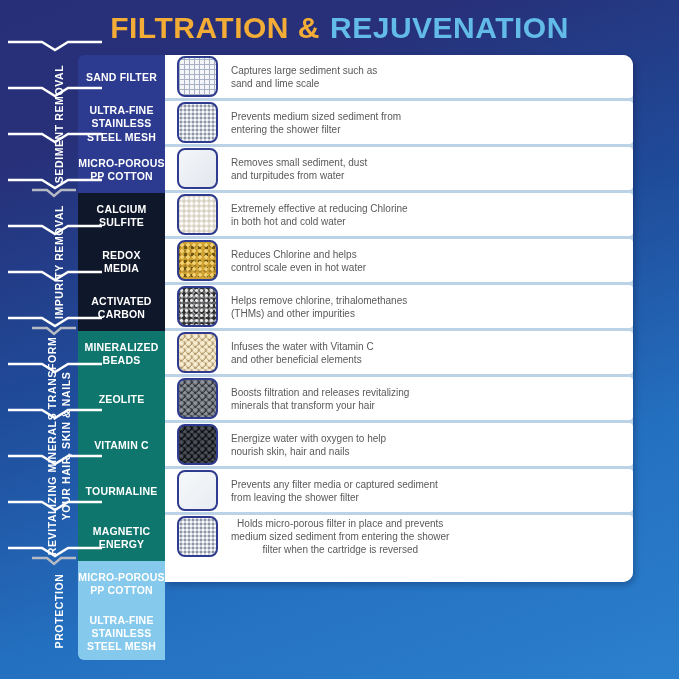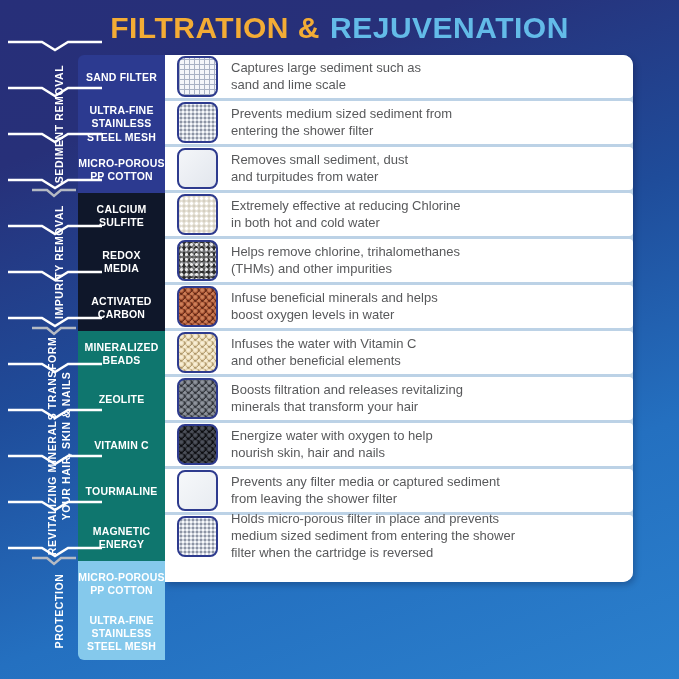--- a/index.html
+++ b/index.html
@@ -45,22 +45,22 @@
   .sec4 { background:#85c9ec; }
   .l-div { position:absolute; left:0; bottom:-6px; width:110px; height:12px; z-index:2; pointer-events:none; }
 
   
   .panel {
     flex:1; display:flex; flex-direction:column; gap:3px;
     background:#bcd2e6; border-radius:0 10px 10px 0; overflow:hidden;
     box-shadow:2px 3px 6px rgba(0,0,30,.25);
   }
   .prow { height:43px; background:#fff; display:flex; align-items:center; border-radius:0 4px 4px 0; }
-  .prow:last-child { height:67px; padding-bottom:24px; }
-  .desc { color:#58595b; font-size:13px; line-height:1.3; margin-left:13px; white-space:pre-line; }
+  .prow:last-child { height:67px; padding-bottom:24px;text-align:center; }
+  .desc { color:#58595b; font-size:10px; line-height:1.3; margin-left:13px; white-space:pre-line; }
 
   
   .tex { width:41px; height:41px; flex:none; margin-left:12px; border-radius:8px; border:2px solid #2e3b8e; }
   .tex-grid-mesh, .tex-grid-mesh2 {
     background:
       repeating-linear-gradient(0deg,#a8b1c4 0 1px,transparent 1px 5px),
       repeating-linear-gradient(90deg,#a8b1c4 0 1px,transparent 1px 5px),#f3f5f9;
   }
   .tex-steel-mesh, .tex-steel-mesh2 {
     background-image:radial-gradient(#8d94a4 1px,transparent 1.4px),radial-gradient(#f8f9fb 1px,transparent 1.4px);
@@ -233,28 +233,28 @@
       <div class="tex tex-pp-cotton"></div>
       <div class="desc">Removes small sediment, dust
 and turpitudes from water</div>
     </div>
     <div class="prow">
       <div class="tex tex-calcium-sulfite"></div>
       <div class="desc">Extremely effective at reducing Chlorine
 in both hot and cold water</div>
     </div>
     <div class="prow">
+      <div class="tex tex-redox-media"></div>
+      <div class="desc">Reduces Chlorine and helps
+control scale even in hot water</div>
+    </div>
+    <div class="prow">
       <div class="tex tex-activated-carbon"></div>
       <div class="desc">Helps remove chlorine, trihalomethanes
 (THMs) and other impurities</div>
-    </div>
-    <div class="prow">
-      <div class="tex beads tex-mineralized-beads"></div>
-      <div class="desc">Infuse beneficial minerals and helps
-boost oxygen levels in water</div>
     </div>
     <div class="prow">
       <div class="tex beads tex-vitamin-c"></div>
       <div class="desc">Infuses the water with Vitamin C
 and other beneficial elements</div>
     </div>
     <div class="prow">
       <div class="tex beads tex-tourmaline"></div>
       <div class="desc">Boosts filtration and releases revitalizing
 minerals that transform your hair</div>

